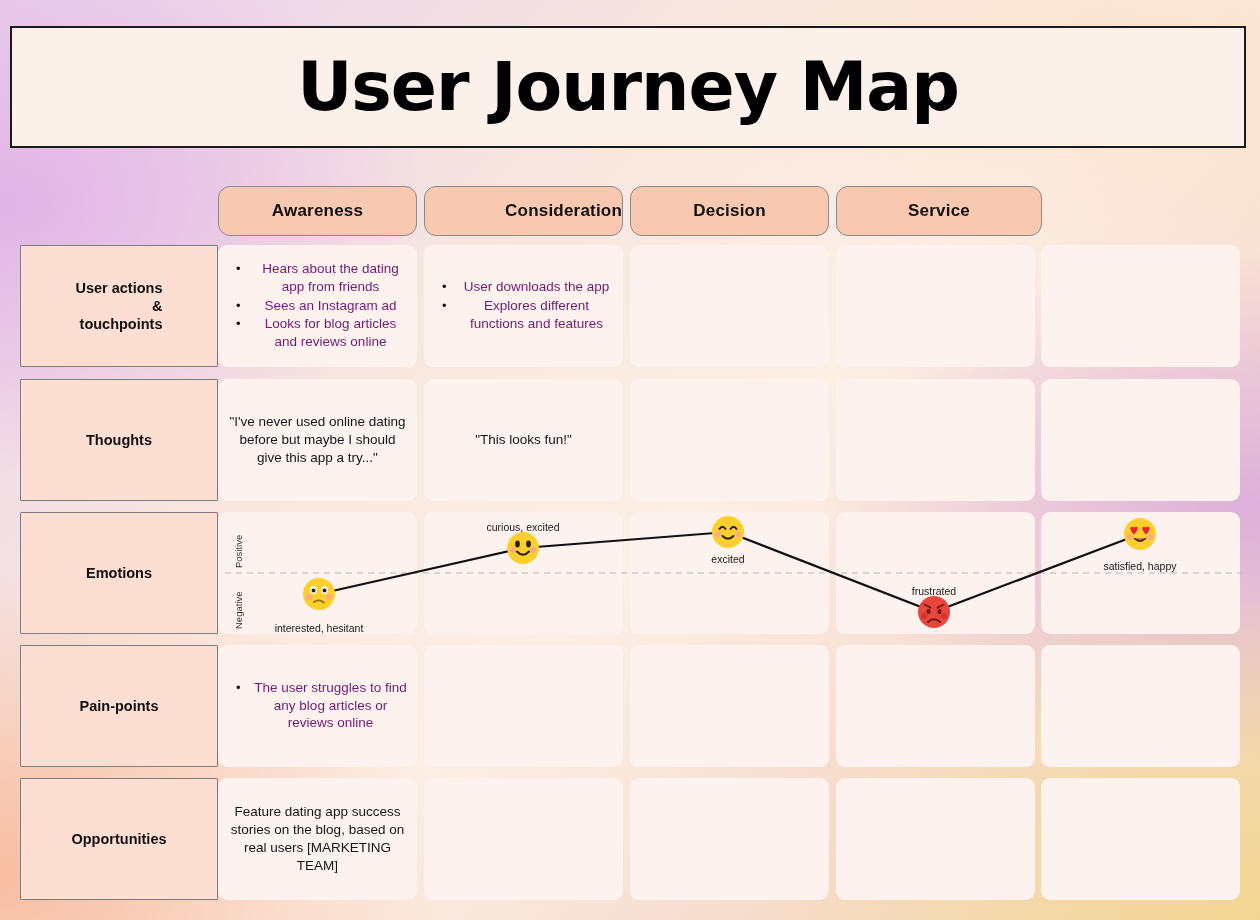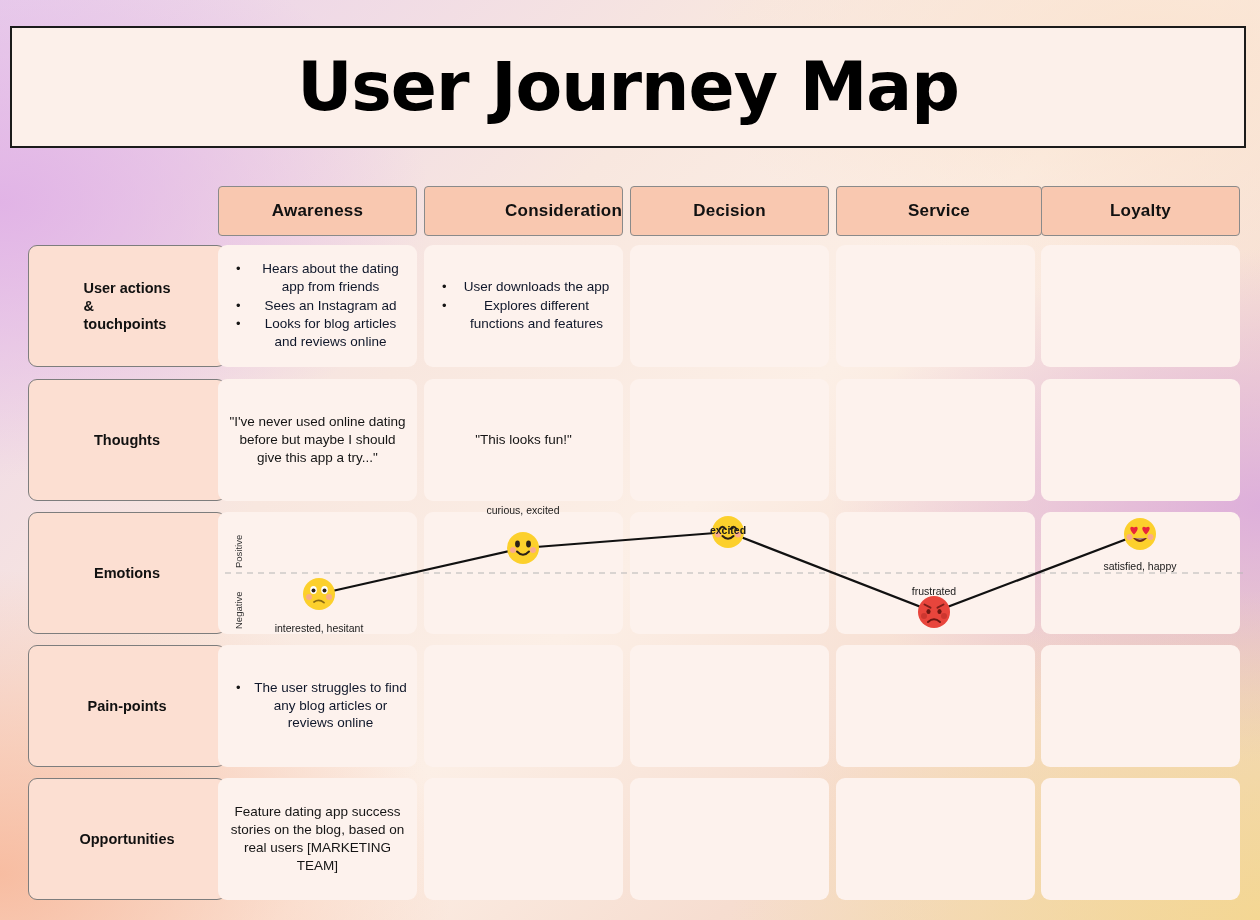--- a/index.html
+++ b/index.html
@@ -25,42 +25,42 @@
     display:flex;align-items:center;justify-content:center;
   }
   .title-text{
     font-family:"DejaVu Sans", sans-serif;
     font-weight:700;font-size:68px;letter-spacing:-1px;color:#000;
     line-height:1;white-space:nowrap;
   }
   
   .stage-head{
     position:absolute;height:50px;
-    background:#f9c8b0;border:1.3px solid #8a8a8a;border-radius:4px;
+    background:#f9c8b0;border:1.3px solid #8a8a8a;border-radius:12px;
     box-sizing:border-box;display:flex;align-items:center;justify-content:center;
   }
   .stage-head span{font-size:17px;font-weight:700;color:#111;letter-spacing:.2px;}
 
   .row-label{
-    position:absolute;left:28px;width:198px;
-    background:#fcdfd2;border:1.3px solid #7d7d7d;border-radius:9px;
+    position:absolute;left:20px;width:198px;
+    background:#fcdfd2;border:1.3px solid #7d7d7d;border-radius:1px;
     box-sizing:border-box;display:flex;align-items:center;justify-content:center;
-    text-align:left;
+    text-align:right;
   }
   .row-label span{font-size:14.5px;font-weight:700;color:#111;line-height:1.25;white-space:pre-line;}
 
   .cell{
     position:absolute;background:#fdf2ed;border-radius:9px;box-sizing:border-box;
     display:flex;align-items:center;justify-content:center;overflow:hidden;
   }
   .cell-inner{width:100%;padding:6px 10px;box-sizing:border-box;}
   .cell p{margin:0;font-size:13.5px;line-height:1.32;color:#151515;text-align:center;}
   .cell ul{margin:0;padding:0 0 0 16px;list-style:none;}
   .cell li{
-    position:relative;font-size:13.5px;line-height:1.32;color:#0f172a;
+    position:relative;font-size:13.5px;line-height:1.32;color:#701a75;
     text-align:center;padding-left:10px;margin-bottom:1px;
   }
   .cell li:before{
     content:"\2022";position:absolute;left:-8px;top:0;font-size:13px;color:#151515;
   }
   
   #emo-layer{position:absolute;left:0;top:0;width:1260px;height:920px;pointer-events:none;}
   .axis-lab{
     position:absolute;font-size:9.5px;color:#333;
     transform:rotate(-90deg);transform-origin:left top;white-space:nowrap;
@@ -87,23 +87,20 @@
     <span>Awareness</span>
   </div>
   <div class="stage-head" style="left:424px;top:186px;width:199px;justify-content:flex-end;">
     <span>Consideration</span>
   </div>
   <div class="stage-head" style="left:630px;top:186px;width:199px;">
     <span>Decision</span>
   </div>
   <div class="stage-head" style="left:836px;top:186px;width:206px;">
     <span>Service</span>
-  </div>
-  <div class="stage-head" style="left:1041px;top:186px;width:199px;">
-    <span>Loyalty</span>
   </div>
 
   <div class="row-label" style="top:245px;height:122px;">
     <span>User actions
 &amp;
 touchpoints</span>
   </div>
   <div class="row-label" style="top:379px;height:122px;">
     <span>Thoughts</span>
   </div>
@@ -201,30 +198,30 @@
         </svg></div>
       <div class="emo-cap" style="left: 319px; top: 622px;">interested, hesitant</div>
       <div class="emoji" style="left: 523px; top: 548px;"><svg width="34" height="34" viewBox="0 0 34 34">
             <circle cx="17" cy="17" r="16" fill="#fcd02c"></circle>
           <ellipse cx="11.5" cy="13" rx="2.4" ry="3.4" fill="#2b2018"></ellipse>
              <ellipse cx="22.5" cy="13" rx="2.4" ry="3.4" fill="#2b2018"></ellipse>
              <path d="M11 20.5 q6 6.5 12 0" stroke="#2b2018" stroke-width="2" fill="none" stroke-linecap="round"></path>
              <circle cx="7" cy="19" r="3" fill="#f7a0a6" opacity=".8"></circle>
              <circle cx="27" cy="19" r="3" fill="#f7a0a6" opacity=".8"></circle>
         </svg></div>
-      <div class="emo-cap" style="left: 523px; top: 504px;">curious, excited</div>
+      <div class="emo-cap" style="left: 523px; top: 521px;">curious, excited</div>
       <div class="emoji" style="left: 728px; top: 532px;"><svg width="34" height="34" viewBox="0 0 34 34">
             <circle cx="17" cy="17" r="16" fill="#fcd02c"></circle>
           <path d="M8.5 14 q3 -4.5 6 0" stroke="#2b2018" stroke-width="2" fill="none" stroke-linecap="round"></path>
              <path d="M19.5 14 q3 -4.5 6 0" stroke="#2b2018" stroke-width="2" fill="none" stroke-linecap="round"></path>
              <path d="M11.5 21 q5.5 5.5 11 0" stroke="#2b2018" stroke-width="2" fill="none" stroke-linecap="round"></path>
              <circle cx="7" cy="19.5" r="3" fill="#f7a0a6" opacity=".8"></circle>
              <circle cx="27" cy="19.5" r="3" fill="#f7a0a6" opacity=".8"></circle>
         </svg></div>
-      <div class="emo-cap" style="left: 728px; top: 524px; font-weight: bold;">excited</div>
+      <div class="emo-cap" style="left: 728px; top: 553px;">excited</div>
       <div class="emoji" style="left: 934px; top: 612px;"><svg width="34" height="34" viewBox="0 0 34 34">
             <circle cx="17" cy="17" r="16" fill="#e8453c"></circle>
           <path d="M7.5 9.5 l6 3.2" stroke="#7d1f1a" stroke-width="1.9" stroke-linecap="round"></path>
              <path d="M26.5 9.5 l-6 3.2" stroke="#7d1f1a" stroke-width="1.9" stroke-linecap="round"></path>
              <ellipse cx="11.5" cy="16.5" rx="2.1" ry="2.6" fill="#6d1712"></ellipse>
              <ellipse cx="22.5" cy="16.5" rx="2.1" ry="2.6" fill="#6d1712"></ellipse>
              <path d="M11 27 q6 -5.5 12 0" stroke="#6d1712" stroke-width="2" fill="none" stroke-linecap="round"></path>
              <circle cx="7" cy="21" r="3" fill="#c0302a" opacity=".7"></circle>
              <circle cx="27" cy="21" r="3" fill="#c0302a" opacity=".7"></circle>
         </svg></div>

